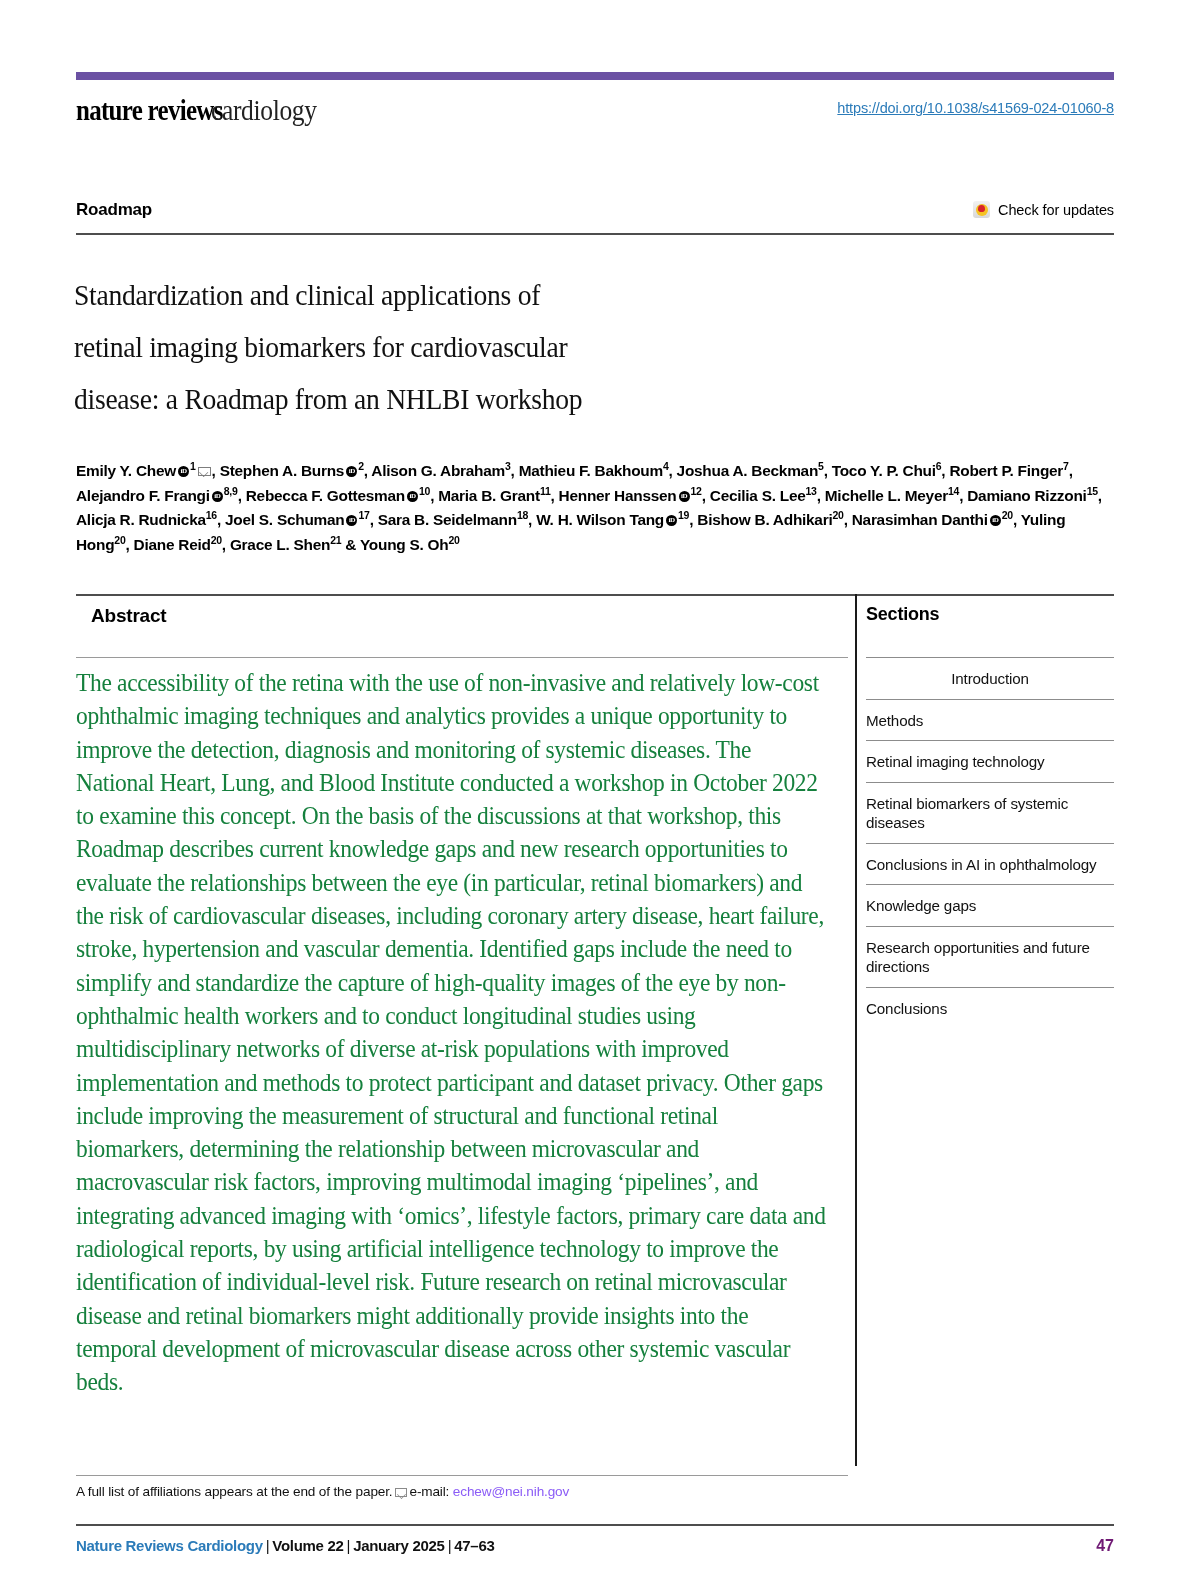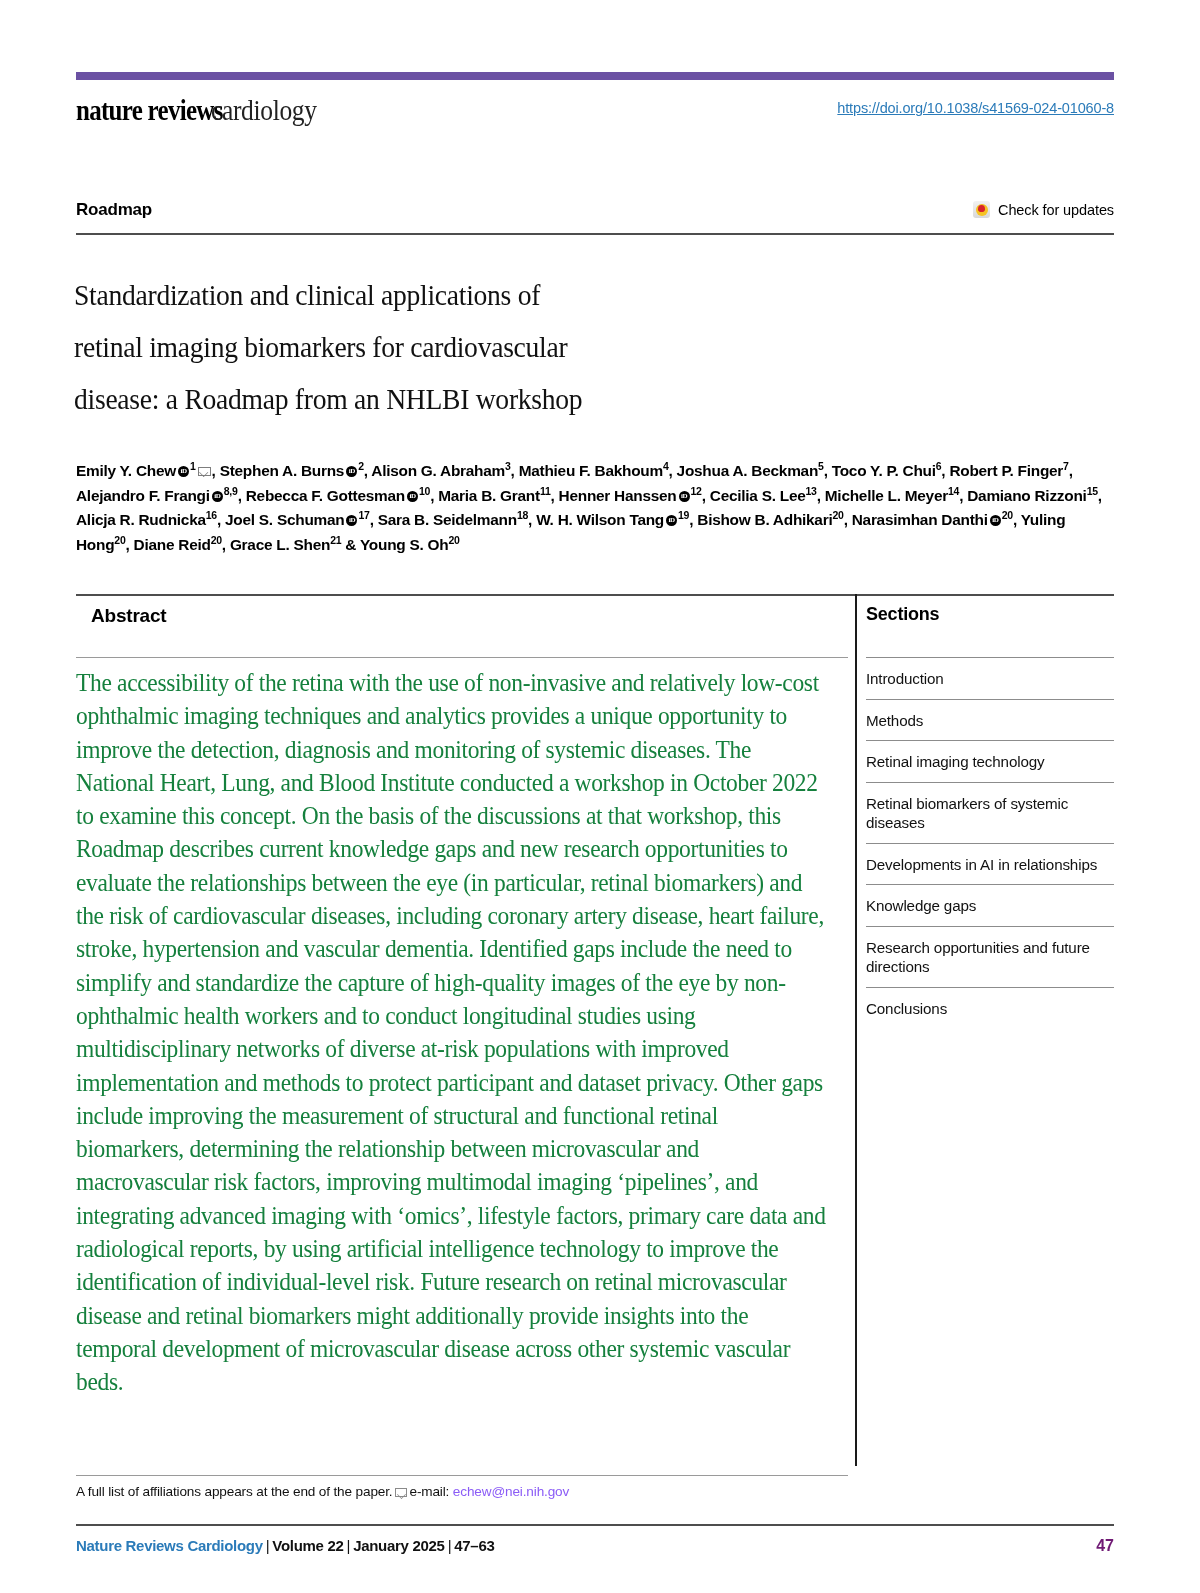--- a/index.html
+++ b/index.html
@@ -287,21 +287,21 @@
     margin-top: 32px;
   }
   .sec-item {
     font-size: 15.2px;
     line-height: 19.5px;
     letter-spacing: -0.15px;
     padding: 11px 0 10px 0;
     border-top: 1.3px solid #8c8c8c;
     color: #111;
   }
-  .sec-item:first-child { border-top: 1.3px solid #8c8c8c; }
+  .sec-item:first-child { border-top: 1.3px solid #8c8c8c; text-align: center; }
 
   
   .affil-rule {
     position: absolute;
     left: 76px;
     top: 1459px;
     width: 772px;
     height: 1.2px;
     background: #9a9a9a;
   }
@@ -419,21 +419,21 @@
     <p>The accessibility of the retina with the use of non-invasive and relatively low-cost ophthalmic imaging techniques and analytics provides a unique opportunity to improve the detection, diagnosis and monitoring of systemic diseases. The National Heart, Lung, and Blood Institute conducted a workshop in October 2022 to examine this concept. On the basis of the discussions at that workshop, this Roadmap describes current knowledge gaps and new research opportunities to evaluate the relationships between the eye (in particular, retinal biomarkers) and the risk of cardiovascular diseases, including coronary artery disease, heart failure, stroke, hypertension and vascular dementia. Identified gaps include the need to simplify and standardize the capture of high-quality images of the eye by non-ophthalmic health workers and to conduct longitudinal studies using multidisciplinary networks of diverse at-risk populations with improved implementation and methods to protect participant and dataset privacy. Other gaps include improving the measurement of structural and functional retinal biomarkers, determining the relationship between microvascular and macrovascular risk factors, improving multimodal imaging ‘pipelines’, and integrating advanced imaging with ‘omics’, lifestyle factors, primary care data and radiological reports, by using artificial intelligence technology to improve the identification of individual-level risk. Future research on retinal microvascular disease and retinal biomarkers might additionally provide insights into the temporal development of microvascular disease across other systemic vascular beds.</p>
   </div>
 
   <div class="col-right">
     <div class="sections-head">Sections</div>
     <div class="sections-list" id="sections-list">
         <div class="sec-item"><span>Introduction</span></div>
         <div class="sec-item"><span>Methods</span></div>
         <div class="sec-item"><span>Retinal imaging technology</span></div>
         <div class="sec-item"><span>Retinal biomarkers of systemic diseases</span></div>
-        <div class="sec-item"><span>Developments in AI in relationships</span></div>
+        <div class="sec-item"><span>Conclusions in AI in ophthalmology</span></div>
         <div class="sec-item"><span>Knowledge gaps</span></div>
         <div class="sec-item"><span>Research opportunities and future directions</span></div>
         <div class="sec-item"><span>Conclusions</span></div>
       </div>
   </div>
 
   <div class="affil-rule"></div>
   <div class="affil">
     <span>A full list of affiliations appears at the end of the paper.</span><span class="env-small"></span><span>e-mail:</span>&nbsp;<a href="#">echew@nei.nih.gov</a>
   </div>

